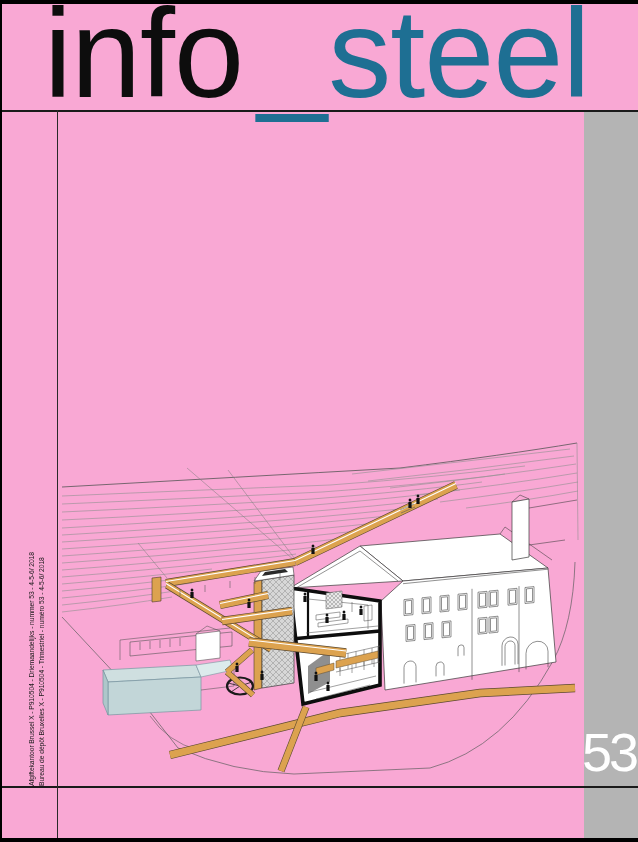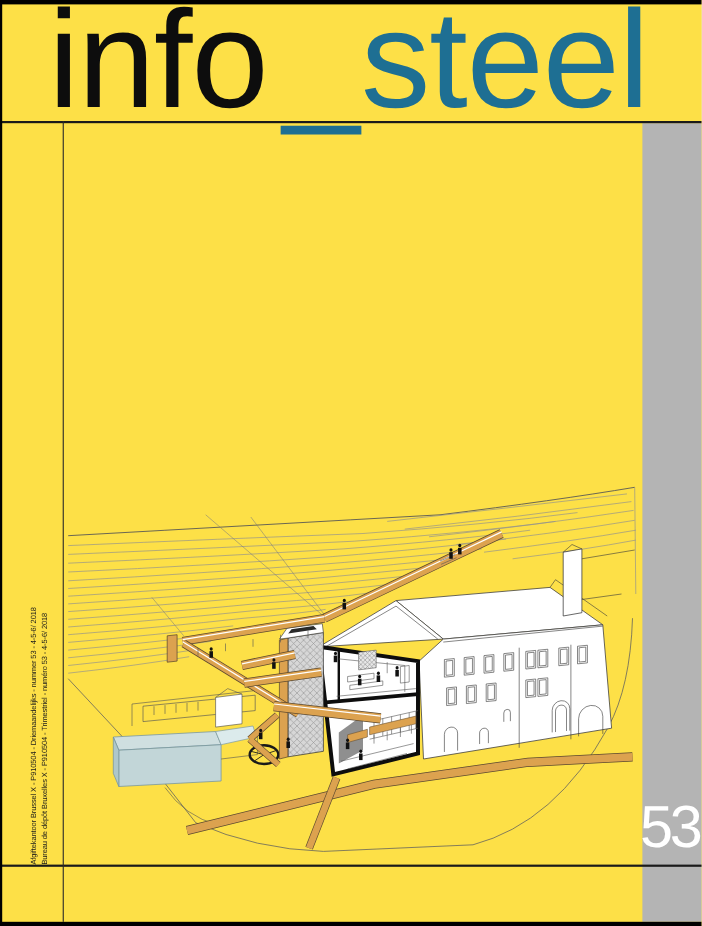--- a/index.html
+++ b/index.html
@@ -1,17 +1,17 @@
 <!DOCTYPE html>
 <html style="--accent-blue: #1e6f93; --walkway-orange: #dca24f; --sidebar-gray: #b4b4b4; --basin-blue: #c2d6d8;"><head>
 <meta charset="utf-8">
 <style>
   html,body{margin:0;padding:0;background:#e8e8e8;}
   #page{
-    position:relative;width:638px;height:842px;background:#fde047;
+    position:relative;width:638px;height:842px;background:#f9a8d4;
     overflow:hidden;font-family:"Liberation Sans", sans-serif;
   }
   .bar{position:absolute;background:#000;z-index:6;}
   #top-bar{left:0;top:0;width:638px;height:4px;}
   #bottom-bar{left:0;top:838px;width:638px;height:4px;}
   #left-edge{left:0;top:0;width:2px;height:842px;}
   .rule{position:absolute;background:#1a1a1a;z-index:5;}
   #rule-title{left:0;top:110px;width:638px;height:2px;}
   #rule-bottom{left:0;top:786px;width:638px;height:2px;}
   #rule-column{left:57px;top:110px;width:1px;height:728px;background:#2a2a2a;}

